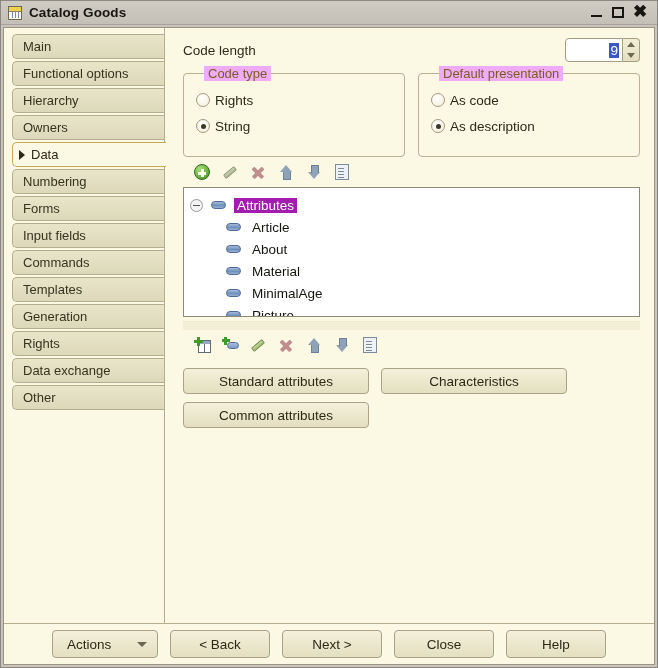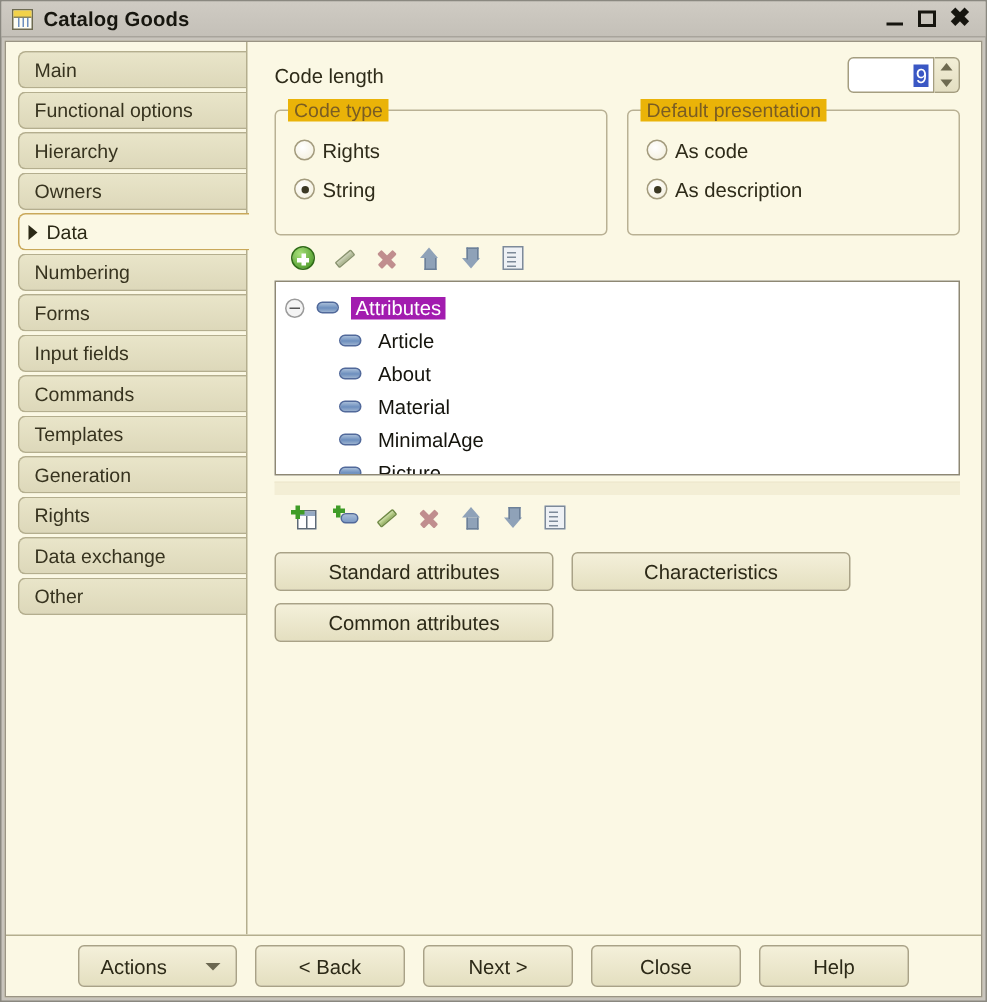--- a/index.html
+++ b/index.html
@@ -232,22 +232,22 @@
     border: 1px solid #b9b194;
     border-radius: 4px;
     position: relative;
     padding: 13px 8px 10px 12px;
     box-sizing: border-box;
     height: 84px;
   }
   .groupbox > .gtitle {
     position: absolute;
     top: -8px;
-    left: 8px;
-    background: #eab308;
+    left: 20px;
+    background: #f0abfc;
     padding: 0 4px;
     color: #7a5d23;
     font-size: 13px;
   }
   .radio-line {
     display: flex;
     align-items: center;
     height: 26px;
     color: #2e2b19;
     font-size: 13.5px;

